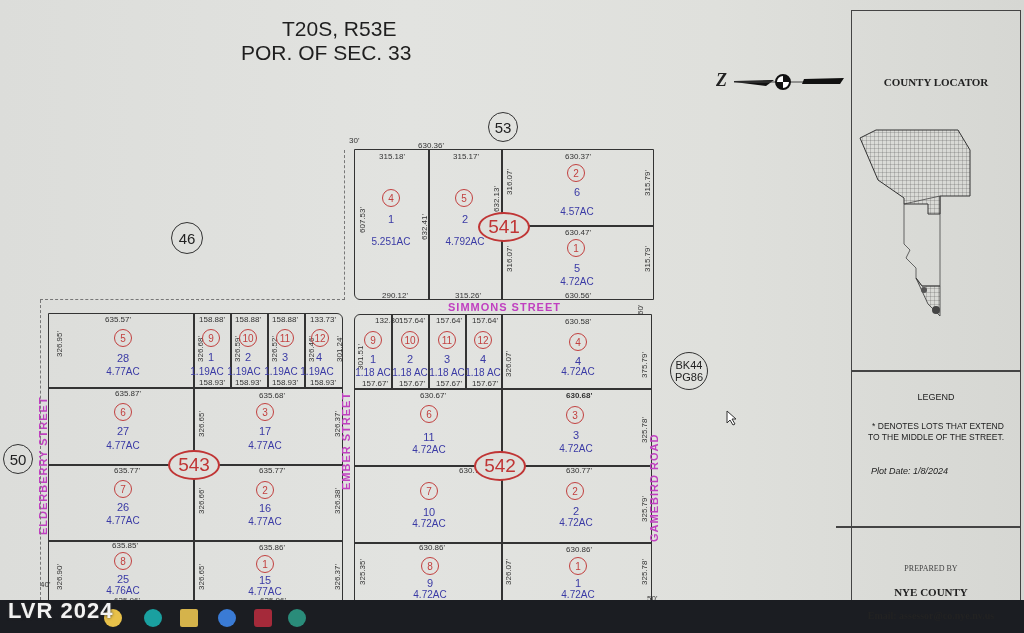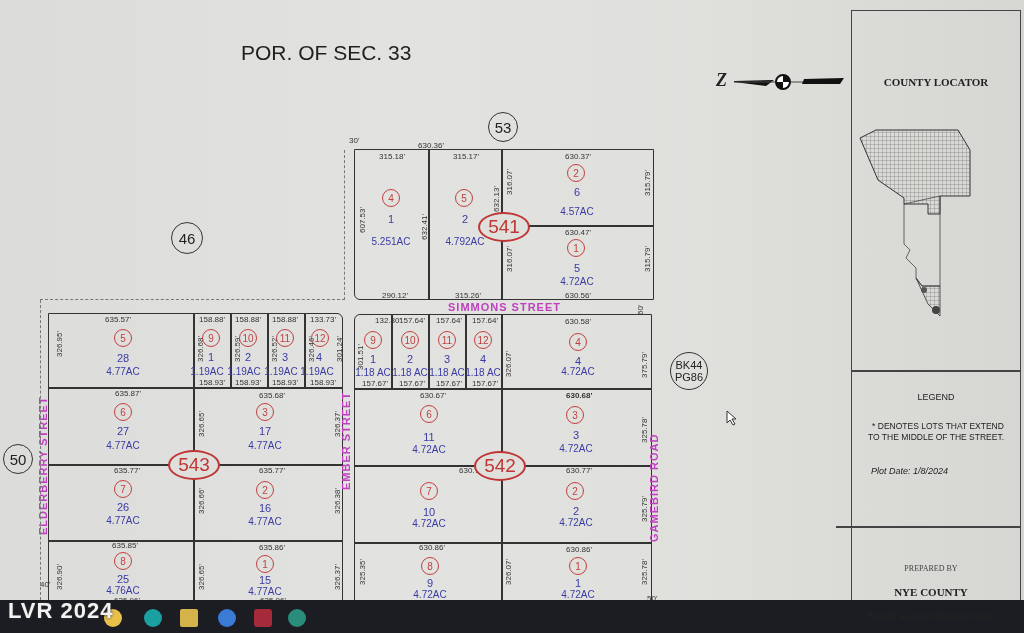--- a/index.html
+++ b/index.html
@@ -45,20 +45,21 @@
   .serif { font-family: "Liberation Serif", serif; }
   .taskbar { position: absolute; left: 0; top: 600px; width: 1024px; height: 33px; background: #1b1d22; }
   .tb-icon { position: absolute; top: 9px; width: 18px; height: 18px; border-radius: 50%; }
   .watermark { position: absolute; left: 8px; top: 598px; font-size: 22px; color: #f2f2f2; font-weight: bold; text-shadow: 0 0 3px #333; letter-spacing: 1px; }
 </style>
 </head>
 <body>
 
 <div class="paper">
 
+  <div class="abs title" style="left:282px;top:17px;">T20S, R53E</div>
   <div class="abs title" style="left:241px;top:41px;">POR. OF SEC. 33</div>
 
   <div class="abs" style="left:716px;top:70px;width:128px;height:24px;">
     <span class="serif" style="position:absolute;left:0;top:0;font-size:18px;font-weight:bold;font-style:italic;">Z</span>
     <svg width="128" height="24" style="position:absolute;left:0;top:0;">
       <polygon points="18,11 58,10 50,16 18,12" fill="#111"></polygon>
       <line x1="18" y1="12" x2="120" y2="12" stroke="#444" stroke-width="1"></line>
       <circle cx="67" cy="12" r="7" fill="#fff" stroke="#111" stroke-width="2"></circle>
       <path d="M67,5 A7,7 0 0,1 74,12 L67,12 Z" fill="#111"></path>
       <path d="M67,19 A7,7 0 0,1 60,12 L67,12 Z" fill="#111"></path>

